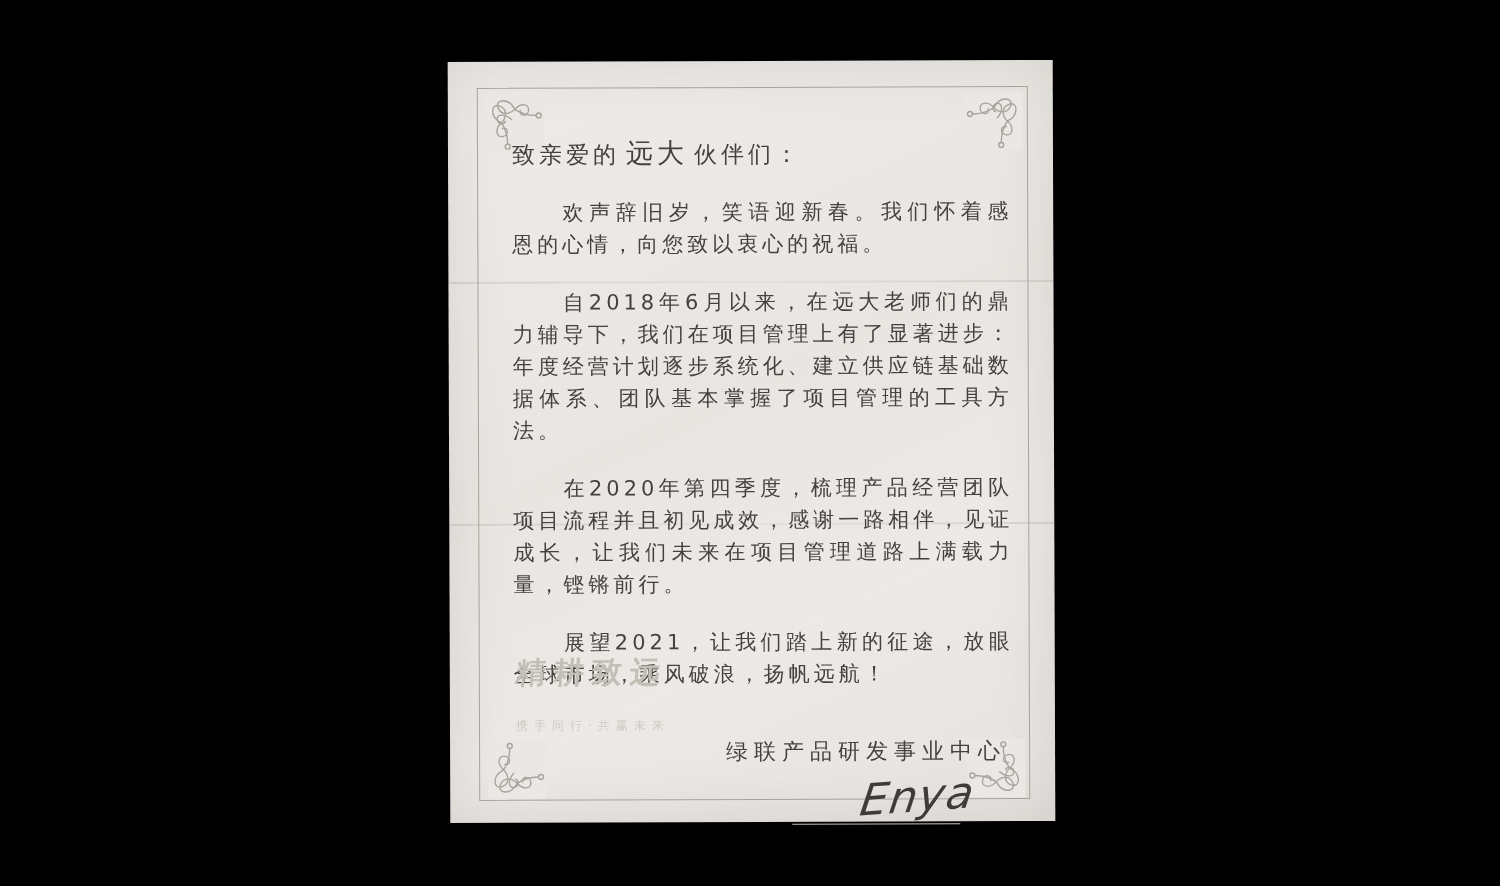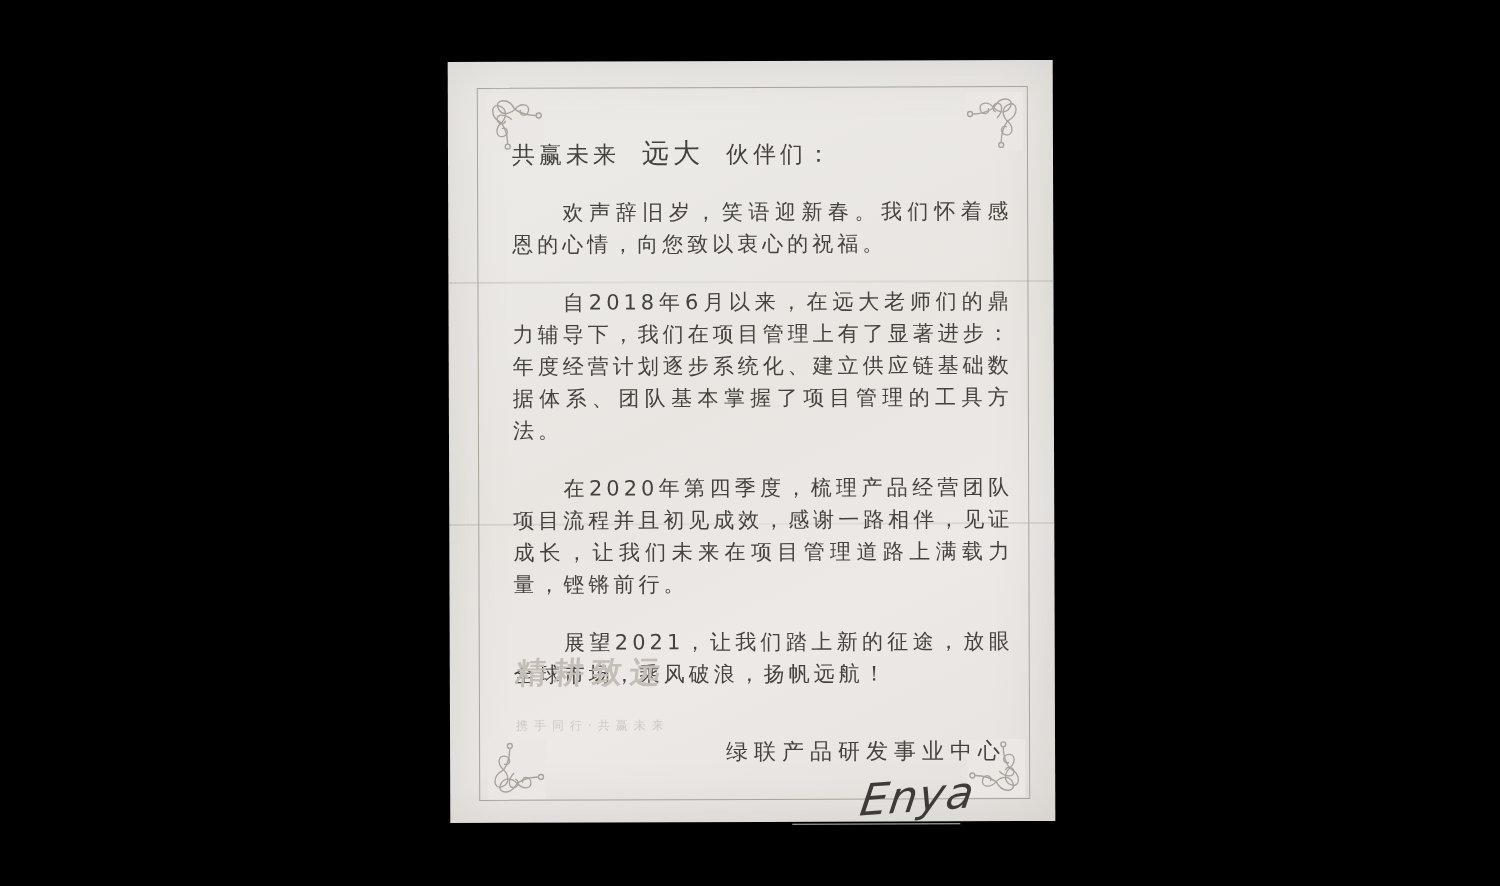--- a/index.html
+++ b/index.html
@@ -70,21 +70,21 @@
     line-height: 32px;
     letter-spacing: 4px;
   }
   .greeting {
     font-size: 23px;
     margin-bottom: 26px;
     white-space: nowrap;
   }
   .greeting .emph {
     font-size: 27px;
-    margin: 0 22px;
+    margin: 0 6px;
   }
   .para {
     text-indent: 2.4em;
     margin: 0 0 26px 0;
     text-align: justify;
   }
   .signoff {
     margin-top: 46px;
     text-align: right;
     padding-right: 8px;
@@ -193,21 +193,21 @@
           <path d="M15,28 C3,22 5,8 14,12 C21,15 20,23 15,28 Z"></path>
           <path d="M28,15 C34,8 43,10 41,17 C39.5,23 31,21 33.5,15.5"></path>
           <path d="M15,28 C8,34 10,43 17,41 C23,39.5 21,31 15.5,33.5"></path>
           <path d="M25,25 C19,19 10,19 11,25 C11.8,29.5 18,30 19,26"></path>
         </svg>
       </div>
     </div>
 
     <div class="content">
       <div class="greeting">
-        <span>共赢未来</span><span class="emph">远大</span><span>伙伴们：</span>
+        <span>致亲爱的</span><span class="emph">远大</span><span>伙伴们：</span>
       </div>
 
       <p class="para">欢声辞旧岁，笑语迎新春。我们怀着感恩的心情，向您致以衷心的祝福。</p>
       <p class="para">自2018年6月以来，在远大老师们的鼎力辅导下，我们在项目管理上有了显著进步：年度经营计划逐步系统化、建立供应链基础数据体系、团队基本掌握了项目管理的工具方法。</p>
       <p class="para">在2020年第四季度，梳理产品经营团队项目流程并且初见成效，感谢一路相伴，见证成长，让我们未来在项目管理道路上满载力量，铿锵前行。</p>
       <p class="para">展望2021，让我们踏上新的征途，放眼全球市场，乘风破浪，扬帆远航！</p>
 
       <div class="signoff">绿联产品研发事业中心</div>
 
       <div class="signature-wrap">

